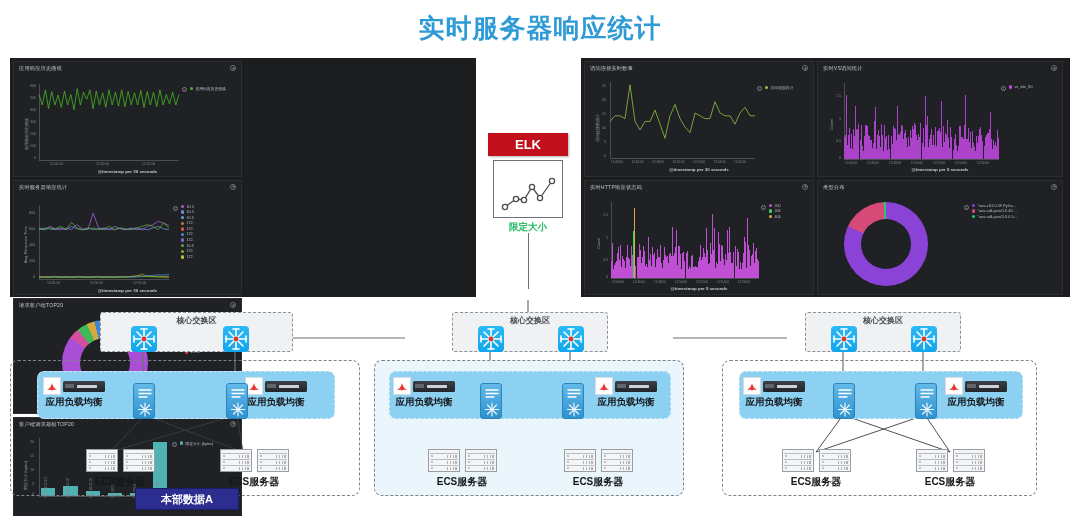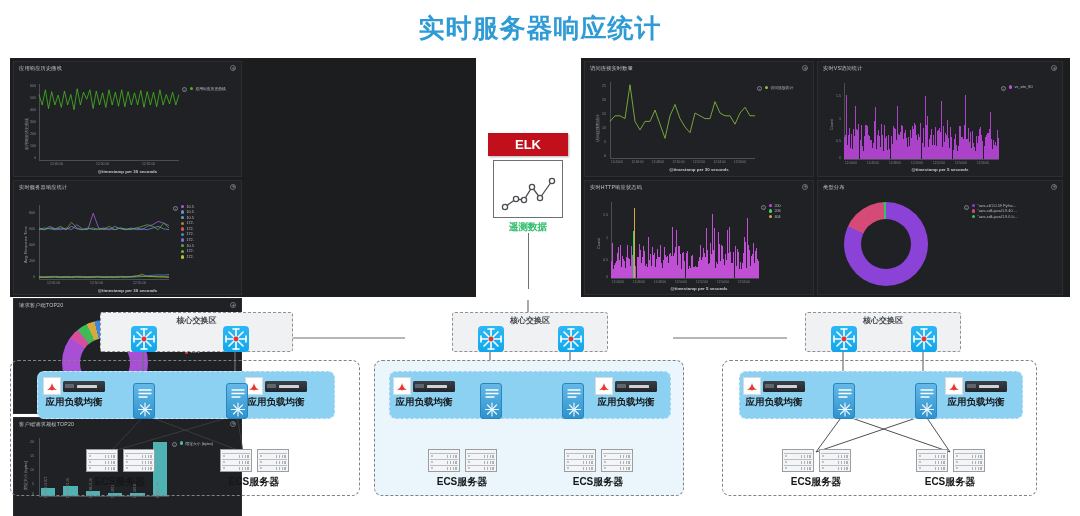--- a/index.html
+++ b/index.html
@@ -801,21 +801,21 @@
       <g fill="#fff" stroke="#4a4d51" stroke-width="1.3">
         <circle cx="11" cy="46" r="2.6"></circle>
           <circle cx="22" cy="38" r="2.6"></circle>
         <circle cx="30" cy="39" r="2.6"></circle>
           <circle cx="38" cy="26" r="2.6"></circle>
         <circle cx="46" cy="37" r="2.6"></circle>
           <circle cx="58" cy="20" r="2.6"></circle>
       </g>
     </svg>
   </div>
-  <div class="elk-caption">遥测数据</div>
+  <div class="elk-caption">限定大小</div>
   <div class="elk-stem"></div>
 </div>
 
 <div id="net">
 
   <svg class="links" width="1080" height="216">
 
     <line x1="293" y1="38" x2="405" y2="38" stroke="#6c6f73" stroke-width="1.2"></line>
     <line x1="673" y1="38" x2="787" y2="38" stroke="#6c6f73" stroke-width="1.2"></line>
 
@@ -1033,20 +1033,21 @@
             <i style="top:15px"></i>
           </div>
         <div class="srv">
             <i style="top:3px"></i>
             <i style="top:9px"></i>
             <i style="top:15px"></i>
           </div>
       </div>
       <div class="srv-label">ECS服务器</div>
     </div>
+    <div class="dc-name" style="left:124px;top:127px;width:104px;height:22px;">本部数据A</div>
   </div>
 
   <div class="dc-outer" style="left:374px;top:60px;width:310px;height:136px;background:#eaf6fb;">
     <div class="dc-inner" style="left:14px;top:10px;width:282px;height:48px;"></div>
     <div class="lb" style="left:18px;top:16px;">
       <div class="lb-icons">
         <div class="lb-logo">
           <svg width="14" height="14" viewBox="0 0 14 14">
               <path d="M2 11 Q6 9 7 4 Q8 9 12 11 Q7 10 7 12 Q7 10 2 11Z" fill="#e8362e"></path>
             </svg>

